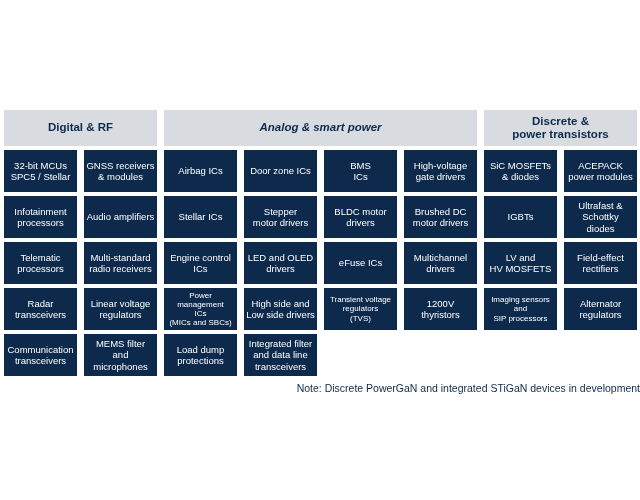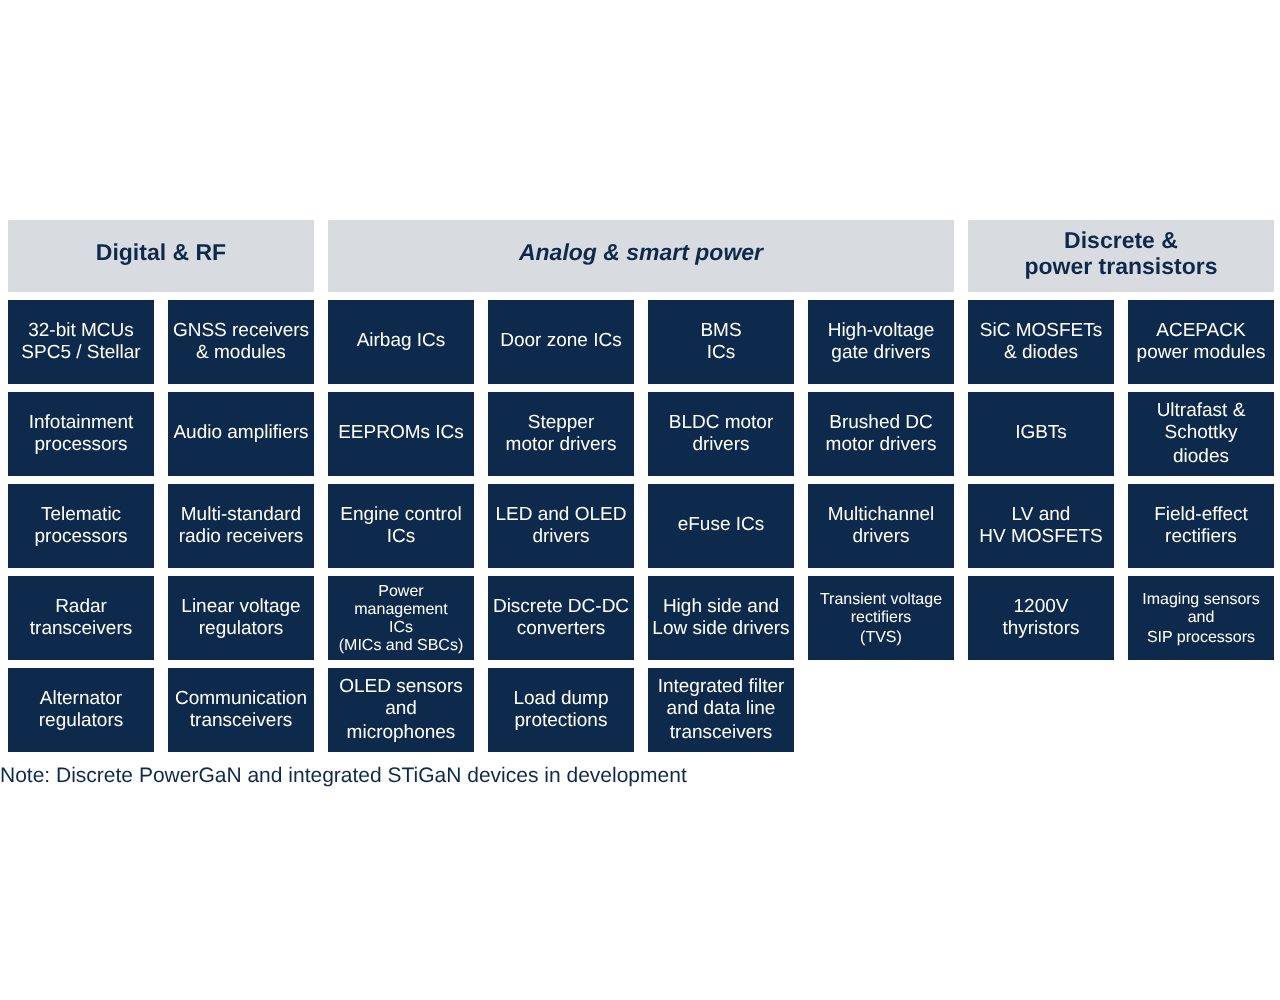--- a/index.html
+++ b/index.html
@@ -56,21 +56,21 @@
   }
   .cell.small {
     font-size: 8px;
     line-height: 1.15;
   }
   .note {
     position: absolute;
     left: 0;
     top: 382px;
     width: 640px;
-    text-align: left;
+    text-align: right;
     color: #0d2a4d;
     font-size: 10.5px;
   }
 </style>
 </head>
 <body>
 
 <div class="page">
   <div class="grid">
     <div class="group-header span2">Digital &amp; RF</div>
@@ -88,21 +88,21 @@
 ICs</div>
       <div class="cell">High-voltage
 gate drivers</div>
       <div class="cell">SiC MOSFETs
 &amp; diodes</div>
       <div class="cell">ACEPACK
 power modules</div>
       <div class="cell">Infotainment
 processors</div>
       <div class="cell">Audio amplifiers</div>
-      <div class="cell">EEPROMs ICs</div>
+      <div class="cell">Stellar ICs</div>
       <div class="cell">Stepper
 motor drivers</div>
       <div class="cell">BLDC motor
 drivers</div>
       <div class="cell">Brushed DC
 motor drivers</div>
       <div class="cell">IGBTs</div>
       <div class="cell">Ultrafast &amp;
 Schottky
 diodes</div>
@@ -122,37 +122,35 @@
       <div class="cell">Field-effect
 rectifiers</div>
       <div class="cell">Radar
 transceivers</div>
       <div class="cell">Linear voltage
 regulators</div>
       <div class="cell small">Power
 management
 ICs
 (MICs and SBCs)</div>
-      <div class="cell">Discrete DC-DC
-converters</div>
       <div class="cell">High side and
 Low side drivers</div>
       <div class="cell small">Transient voltage
-rectifiers
+regulators
 (TVS)</div>
       <div class="cell">1200V
 thyristors</div>
       <div class="cell small">Imaging sensors
 and
 SIP processors</div>
       <div class="cell">Alternator
 regulators</div>
       <div class="cell">Communication
 transceivers</div>
-      <div class="cell">OLED sensors
+      <div class="cell">MEMS filter
 and microphones</div>
       <div class="cell">Load dump
 protections</div>
       <div class="cell">Integrated filter
 and data line
 transceivers</div>
     </div>
   <div class="note">Note: Discrete PowerGaN and integrated STiGaN devices in development</div>
 </div>
 

